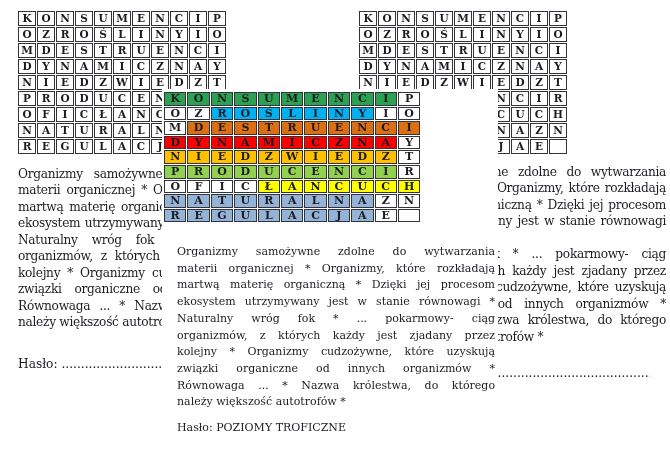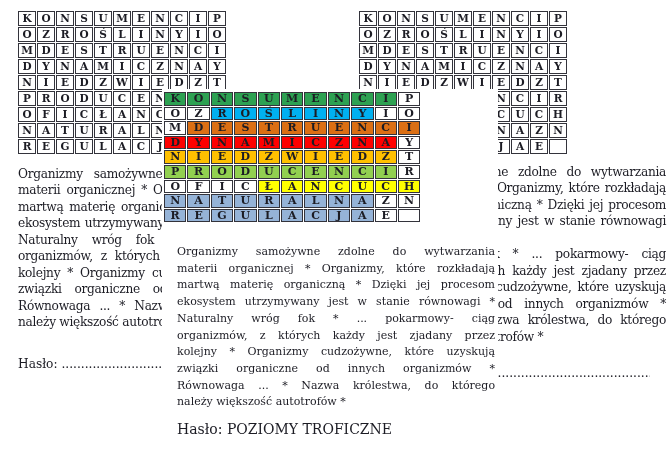--- a/index.html
+++ b/index.html
@@ -21,21 +21,21 @@
   .clues-right{left:365px;top:164px;width:301px;}
   
   .haslo{position:absolute;font-size:12.2px;white-space:nowrap;}
   .haslo-left{left:18px;top:357px;width:288px;overflow:hidden;}
   .haslo-right{left:365px;top:366px;width:285px;overflow:hidden;}
   
   .overlay{position:absolute;left:162px;top:89px;width:336px;height:356px;background:#fff;z-index:5;}
   .grid-colored{left:1px;top:2px;}
   .grid-colored td{width:20.4px;height:11.6px;font-size:11px;line-height:11.6px;}
   .clues-center{left:15px;top:155px;width:318px;font-size:11px;line-height:16.7px;}
-  .haslo-solved{position:absolute;left:15px;top:332px;font-size:14px;white-space:nowrap;}
+  .haslo-solved{position:absolute;left:15px;top:332px;font-size:11px;white-space:nowrap;}
 </style>
 </head>
 <body>
 
 <div class="screen">
 
   <table class="grid grid-bg grid-left">
       <tbody>
         <tr>
           <td>K</td>

